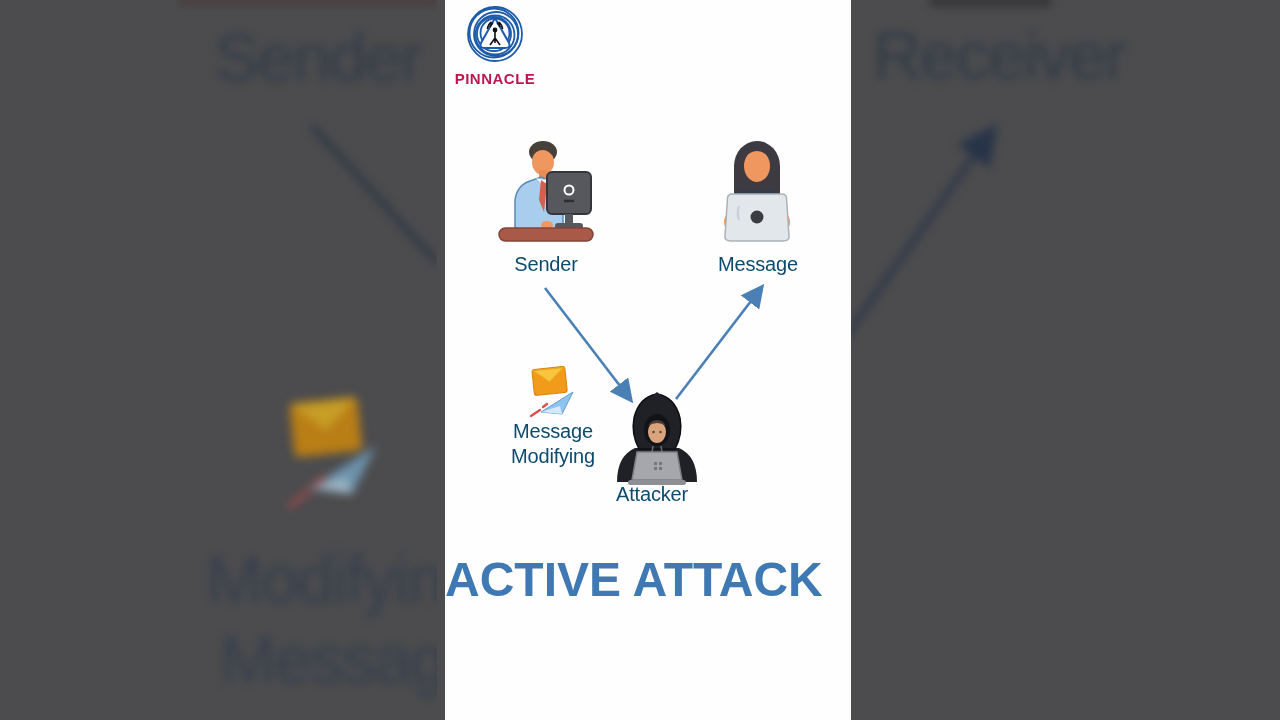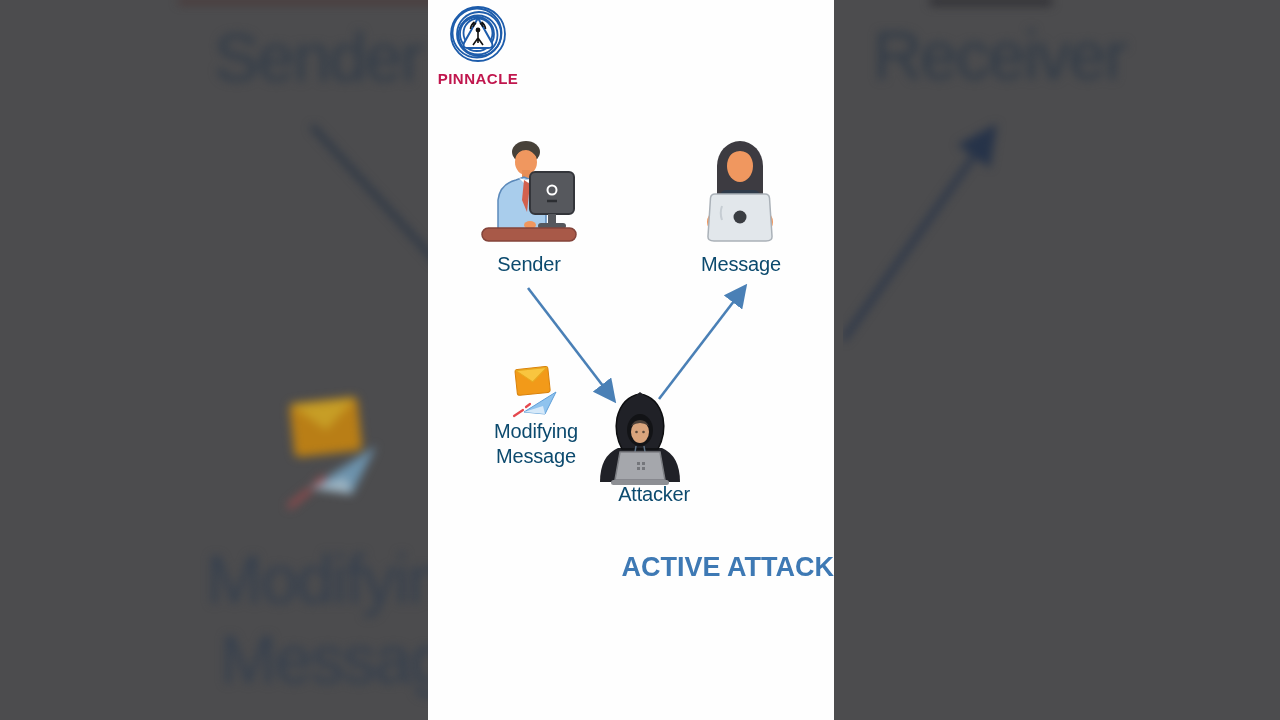--- a/index.html
+++ b/index.html
@@ -19,43 +19,43 @@
   .bg-mod2     { left:220px; top:620px; color:#36404e; }
   .bg-receiver { left:30px;  top:16px;  color:#323c48; }
 
   .bg-redbar { position:absolute; left:178px; top:-1px; width:262px; height:5px;
                background:#4a3535; border-radius:3px; }
   .bg-topbar { position:absolute; left:86px; top:-3px; width:124px; height:9px;
                background:#323237; border-radius:5px; }
   .bg-svg { position:absolute; left:0; top:0; }
 
   
-  .center-panel { position:absolute; left:428px; top:0; width:406px; height:720px;
+  .center-panel { position:absolute; left:445px; top:0; width:406px; height:720px;
                   background:#fefefe; }
 
   .logo-wrap { position:absolute; left:8px; top:5px; width:84px; text-align:center; }
   .brand-name { font-size:15px; font-weight:bold; letter-spacing:.5px; color:#c0164d; margin-top:1px; }
 
   .fig { position:absolute; }
   .fig-sender   { left:52px;  top:138px; }
   .fig-receiver { left:274px; top:134px; }
   .fig-attacker { left:168px; top:392px; }
   .fig-msgicon  { left:84px;  top:364px; }
 
   .node-label { position:absolute; font-size:20px; letter-spacing:-.2px;
                 color:#0c4a6e; text-align:center; }
   .lbl-sender   { left:46px;  top:253px; width:110px; }
   .lbl-receiver { left:258px; top:253px; width:110px; }
-  .lbl-attacker { left:152px; top:483px; width:110px;text-align:right; }
+  .lbl-attacker { left:152px; top:483px; width:110px; }
   .lbl-modify   { left:33px;  top:419px; width:150px; line-height:25px; }
 
   .center-arrows { position:absolute; left:0; top:0; }
 
-  .slide-title { position:absolute; left:0; top:552px; width:406px; text-align:right;
-                 font-size:27px; font-weight:bold; letter-spacing:0px; color:#3e79b4;
+  .slide-title { position:absolute; left:0; top:552px; width:406px; text-align:left;
+                 font-size:48px; font-weight:bold; letter-spacing:0px; color:#3e79b4;
                  white-space:nowrap; }
 </style>
 </head>
 <body>
 
 <div id="stage">
 
   <div class="side-panel left">
     <div class="blurred">
       <div class="bg-redbar"></div>
@@ -149,22 +149,22 @@
     <svg class="fig fig-msgicon" width="48" height="54" viewBox="0 0 48 54">
       <g transform="rotate(-6 20 16)">
         <rect x="4" y="4" width="33" height="26" rx="2.5" fill="#f29a19" stroke="#d9820c"></rect>
         <path d="M5,5 L20.5,18 L36,5 Z" fill="#f9c53f" stroke="#e8a81e"></path>
       </g>
       <path d="M12,48 L44,28 L33,50 Z" fill="#8fc3ee" stroke="#5f9fd8" stroke-width="1"></path>
       <path d="M12,48 L31,42 L33,50 Z" fill="#d6e9f9"></path>
       <path d="M2,52 L11,46 M14,43 L18,40" stroke="#e5484d" stroke-width="2.2" stroke-linecap="round" fill="none"></path>
     </svg>
     <div class="node-label lbl-modify">
+      <div>Message</div>
       <div>Modifying</div>
-      <div>Message</div>
     </div>
 
     <svg class="fig fig-attacker" width="88" height="94" viewBox="0 0 88 94">
       <path d="M4,90 Q4,64 22,56 L66,56 Q84,64 84,90 Z" fill="#202127"></path>
       <path d="M44,2 Q26,5 21,26 Q18,42 26,57 L62,57 Q70,42 67,26 Q62,5 44,2 Z" fill="#202127" stroke="#0d0e10" stroke-width="1.5"></path>
       <path d="M38,5 L44,0 L50,5 Z" fill="#202127"></path>
       <ellipse cx="44" cy="38" rx="13" ry="16" fill="#121316"></ellipse>
       <ellipse cx="44" cy="40" rx="9" ry="11" fill="#d9a47c"></ellipse>
       <path d="M35,34 Q38,28 44,28 Q50,28 53,34 Q48,31 44,31 Q40,31 35,34 Z" fill="#4c4038"></path>
       <circle cx="40.5" cy="40" r="1.3" fill="#5d4a3a"></circle>

